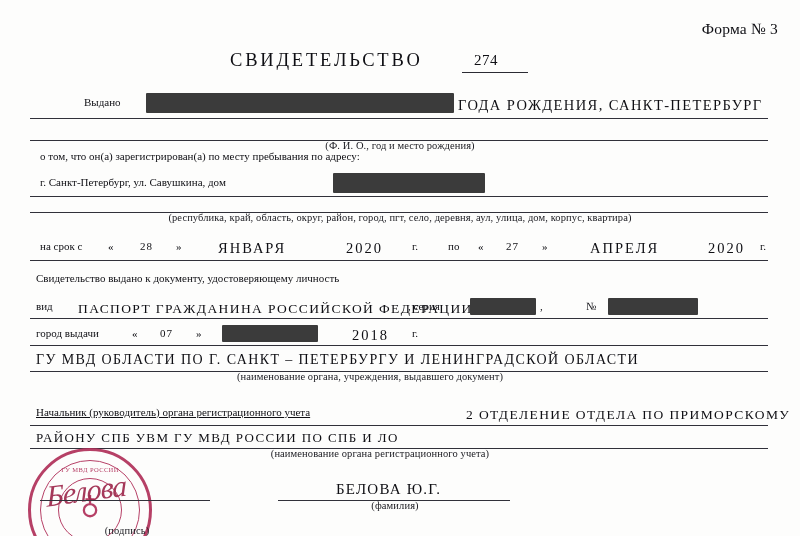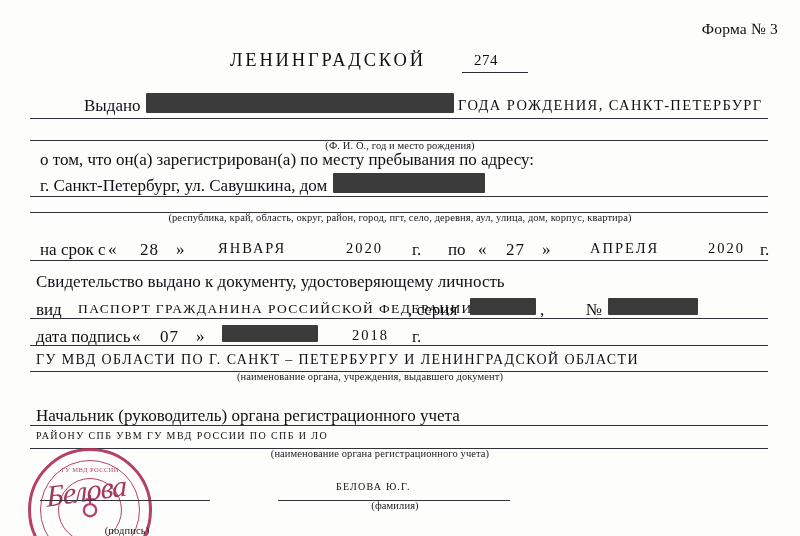--- a/index.html
+++ b/index.html
@@ -51,21 +51,21 @@
   }
   .subtitle {
     position: absolute;
     left: 0; right: 0;
     top: 74px;
     text-align: center;
     font-size: 15.5px;
   }
   .row {
     position: absolute;
-    font-size: 17px;
+    font-size: 11px;
     white-space: nowrap;
   }
   .line {
     position: absolute;
     border-bottom: 1px solid #31313a;
     height: 0;
   }
   .caption {
     position: absolute;
     font-size: 10.5px;
@@ -152,32 +152,32 @@
     position: absolute;
     left: 278px;
     top: 500px;
     width: 232px;
     border-bottom: 1px solid #31313a;
   }
   .lastname {
     position: absolute;
     left: 336px;
     top: 481px;
-    font-size: 10px;
+    font-size: 15px;
     letter-spacing: 1.2px;
   }
 </style>
 </head>
 <body>
 
 <div class="page">
 
   <div class="form-no">Форма № 3</div>
 
-  <div class="title-wrap">ЛЕНИНГРАДСКОЙ</div>
+  <div class="title-wrap">СВИДЕТЕЛЬСТВО</div>
   <div class="cert-number">274</div>
   <div class="cert-number-line"></div>
 
   <div class="row" style="left:84px; top:96px;">Выдано</div>
   <div class="redact" style="left:146px; top:93px; width:308px; height:20px;"></div>
   <div class="row spaced" style="left:458px; top:97px; font-size:14.5px;">ГОДА РОЖДЕНИЯ, САНКТ-ПЕТЕРБУРГ</div>
   <div class="line" style="left:30px; top:118px; width:738px;"></div>
 
   <div class="line" style="left:30px; top:140px; width:738px;"></div>
   <div class="caption" style="left:230px; top:140px; width:340px;">(Ф. И. О., год и место рождения)</div>
@@ -210,36 +210,37 @@
 
   <div class="row" style="left:36px; top:300px;">вид</div>
   <div class="row spaced" style="left:78px; top:301px; font-size:13.5px;">ПАСПОРТ ГРАЖДАНИНА РОССИЙСКОЙ ФЕДЕРАЦИИ</div>
   <div class="row" style="left:408px; top:300px;">, серия</div>
   <div class="redact" style="left:470px; top:298px; width:66px; height:17px;"></div>
   <div class="row" style="left:540px; top:300px;">,</div>
   <div class="row" style="left:586px; top:300px;">№</div>
   <div class="redact" style="left:608px; top:298px; width:90px; height:17px;"></div>
   <div class="line" style="left:30px; top:318px; width:738px;"></div>
 
-  <div class="row" style="left:36px; top:327px;">дата подпись</div>
+  <div class="row" style="left:36px; top:327px;">город выдачи</div>
   <div class="row" style="left:132px; top:327px;">«</div>
   <div class="row" style="left:160px; top:327px; letter-spacing:1px;">07</div>
   <div class="row" style="left:196px; top:327px;">»</div>
   <div class="redact" style="left:222px; top:325px; width:96px; height:17px;"></div>
   <div class="row wide" style="left:352px; top:327px; font-size:14.5px;">2018</div>
   <div class="row" style="left:412px; top:327px;">г.</div>
   <div class="line" style="left:30px; top:345px; width:738px;"></div>
 
   <div class="row spaced" style="left:36px; top:352px; font-size:14px;">ГУ  МВД  ОБЛАСТИ  ПО  Г. САНКТ – ПЕТЕРБУРГУ  И  ЛЕНИНГРАДСКОЙ ОБЛАСТИ</div>
   <div class="line" style="left:30px; top:371px; width:738px;"></div>
   <div class="caption" style="left:160px; top:371px; width:420px;">(наименование органа, учреждения, выдавшего документ)</div>
 
-  <div class="row" style="left:36px; top:406px;">Начальник (руководитель) органа регистрационного учета</div>
+  <div class="row" style="left:36px; top:406px;text-decoration:underline;">Начальник (руководитель) органа регистрационного учета</div>
+  <div class="row spaced" style="left:466px; top:407px; font-size:13.5px;">2 ОТДЕЛЕНИЕ ОТДЕЛА  ПО ПРИМОРСКОМУ</div>
   <div class="line" style="left:30px; top:425px; width:738px;"></div>
-  <div class="row spaced" style="left:36px; top:430px; font-size:10px;">РАЙОНУ СПБ УВМ  ГУ  МВД РОССИИ  ПО СПБ  И  ЛО</div>
+  <div class="row spaced" style="left:36px; top:430px; font-size:13px;">РАЙОНУ СПБ УВМ  ГУ  МВД РОССИИ  ПО СПБ  И  ЛО</div>
   <div class="line" style="left:30px; top:448px; width:738px;"></div>
   <div class="caption" style="left:180px; top:448px; width:400px;">(наименование органа регистрационного учета)</div>
 
   <div class="stamp">
     <div class="stamp-text-top">ГУ МВД РОССИИ</div>
     <div class="stamp-eagle">♁</div>
 
   </div>
 
   <div class="signature">Белова</div>

